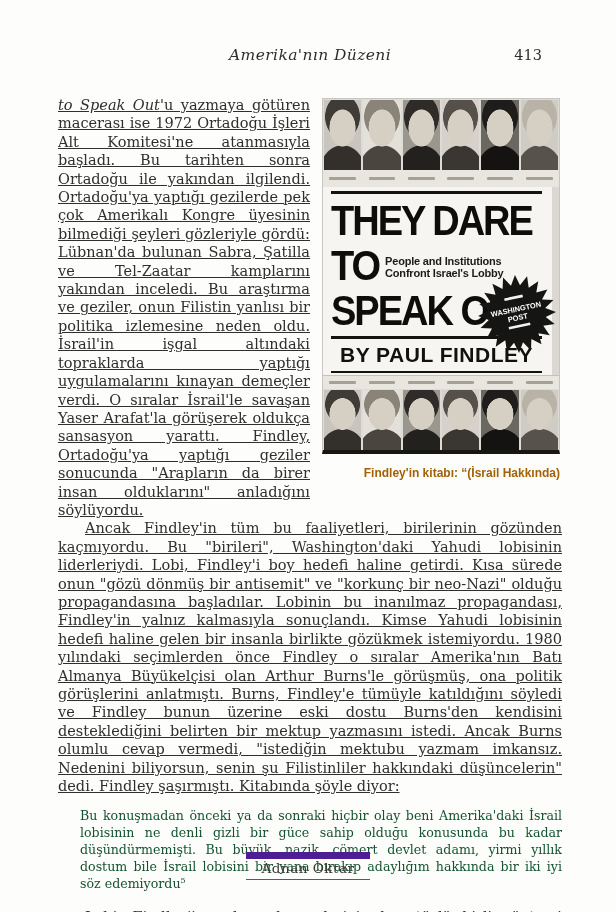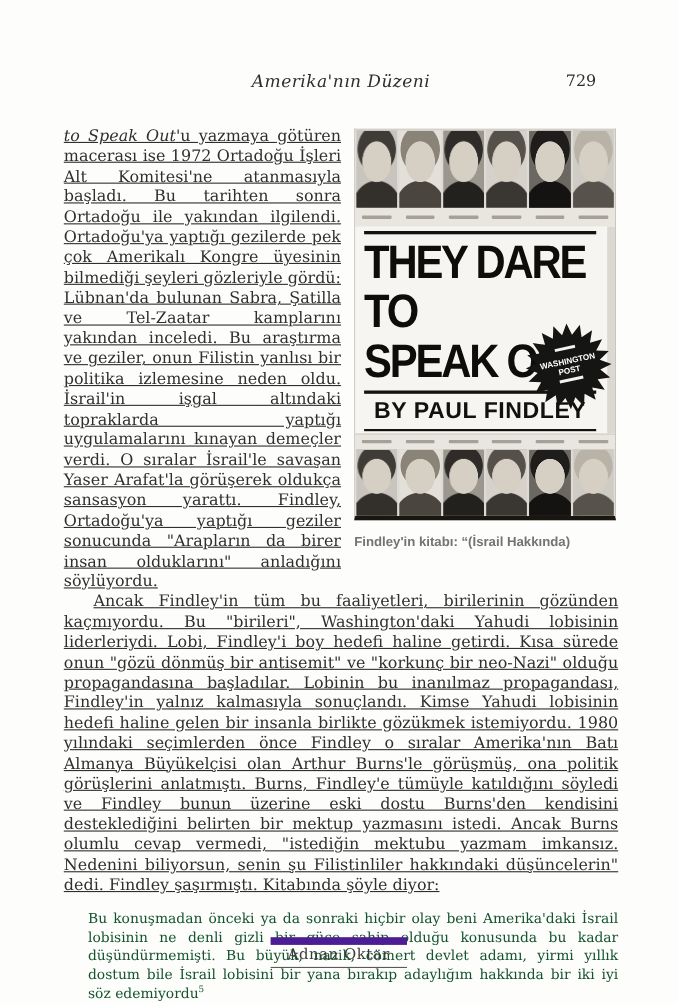--- a/index.html
+++ b/index.html
@@ -4,21 +4,21 @@
 <style>
   html,body{margin:0;padding:0;}
   body{
     width:616px;height:912px;
     background:#fdfdfc;
     font-family:"DejaVu Serif","Liberation Serif",serif;
     color:#333;
     position:relative;
     overflow:hidden;
   }
-  .page{position:absolute;inset:0;padding:46px 54px 0 58px;box-sizing:border-box;margin-top:19px;}
+  .page{position:absolute;inset:0;padding:46px 54px 0 58px;box-sizing:border-box;}
 
   
   .header{position:relative;height:22px;margin-bottom:28px;}
   .header-title{
     display:block;text-align:center;
     font-style:italic;font-size:15.5px;letter-spacing:.4px;color:#2e2e2e;
   }
   .page-number{position:absolute;right:20px;top:1px;font-size:14.5px;color:#2e2e2e;}
 
   
@@ -84,40 +84,40 @@
   }
   .badge{position:absolute;right:-4px;top:88px;width:78px;height:78px;transform:rotate(-12deg);}
   .badge text{
     fill:#fff;font-family:"Liberation Sans",sans-serif;font-weight:bold;
     text-anchor:middle;
   }
 
   .caption{
     margin-top:10px;padding-right:2px;
     font-family:"Liberation Sans","DejaVu Sans",sans-serif;font-weight:bold;
-    font-size:12px;line-height:18px;color:#737373;
+    font-size:12px;line-height:18px;color:#a16207;text-align:right;
   }
   .caption span{display:block;}
 
   
   .footer{position:absolute;bottom:32px;left:0;width:100%;text-align:center;}
   .footer span{
     display:inline-block;font-size:13.5px;color:#3a3a3a;letter-spacing:.5px;
     border-top:7px solid #4c1d95;border-bottom:1px solid #5a5a5a;
     padding:1px 16px 3px 16px;
   }
 </style>
 </head>
 <body>
 
 <div class="page">
 
   <div class="header">
     <span class="header-title">Amerika'nın Düzeni</span>
-    <span class="page-number">729</span>
+    <span class="page-number">413</span>
   </div>
 
   <div class="content">
 
     <div class="figure-float">
       <div class="cover">
         <div class="photo-strip top">
             <div class="portrait" style="--bg: #c9c5be; --hair: #3f3b36; --suit: #33302c;"></div>
             <div class="portrait" style="--bg: #e3e0da; --hair: #8a8378; --suit: #4a463f;"></div>
             <div class="portrait" style="--bg: #9b968e; --hair: #2e2b28; --suit: #23211e;"></div>
@@ -144,20 +144,24 @@
             <div class="name-smudge">
               <i></i>
             </div>
           </div>
 
         <div class="cover-mid">
           <div class="rule"></div>
           <div class="cover-title">THEY DARE</div>
           <div class="cover-row">
             <div class="cover-title">TO</div>
+            <div class="cover-sub">
+              <div>People and Institutions</div>
+              <div>Confront Israel's Lobby</div>
+            </div>
           </div>
           <div class="cover-title">SPEAK OUT</div>
           <div class="rule"></div>
           <div class="cover-author">BY PAUL FINDLEY</div>
           <div class="rule thin"></div>
 
           <svg class="badge" viewBox="0 0 100 100">
             <polygon points="87.0,50.0 99.4,57.8 85.2,61.4 94.6,72.7 79.9,71.7 85.4,85.4 71.7,79.9 72.7,94.6 61.4,85.2 57.8,99.4 50.0,87.0 42.2,99.4 38.6,85.2 27.3,94.6 28.3,79.9 14.6,85.4 20.1,71.7 5.4,72.7 14.8,61.4 0.6,57.8 13.0,50.0 0.6,42.2 14.8,38.6 5.4,27.3 20.1,28.3 14.6,14.6 28.3,20.1 27.3,5.4 38.6,14.8 42.2,0.6 50.0,13.0 57.8,0.6 61.4,14.8 72.7,5.4 71.7,20.1 85.4,14.6 79.9,28.3 94.6,27.3 85.2,38.6 99.4,42.2" fill="#151513"></polygon>
             <rect x="38" y="27" width="24" height="3.5" fill="#f2f2f2"></rect>
             <text x="50" y="47" font-size="9.5">WASHINGTON</text>

